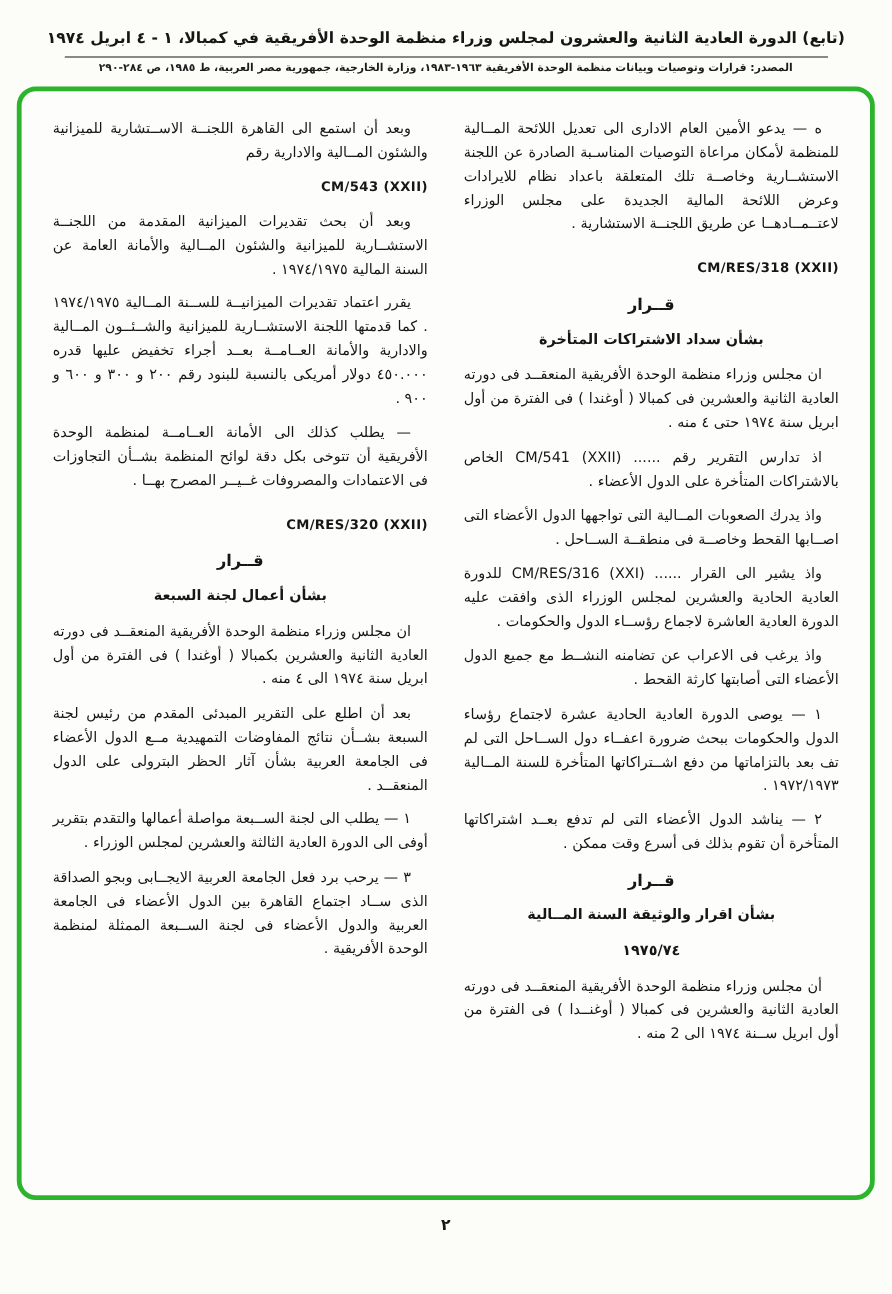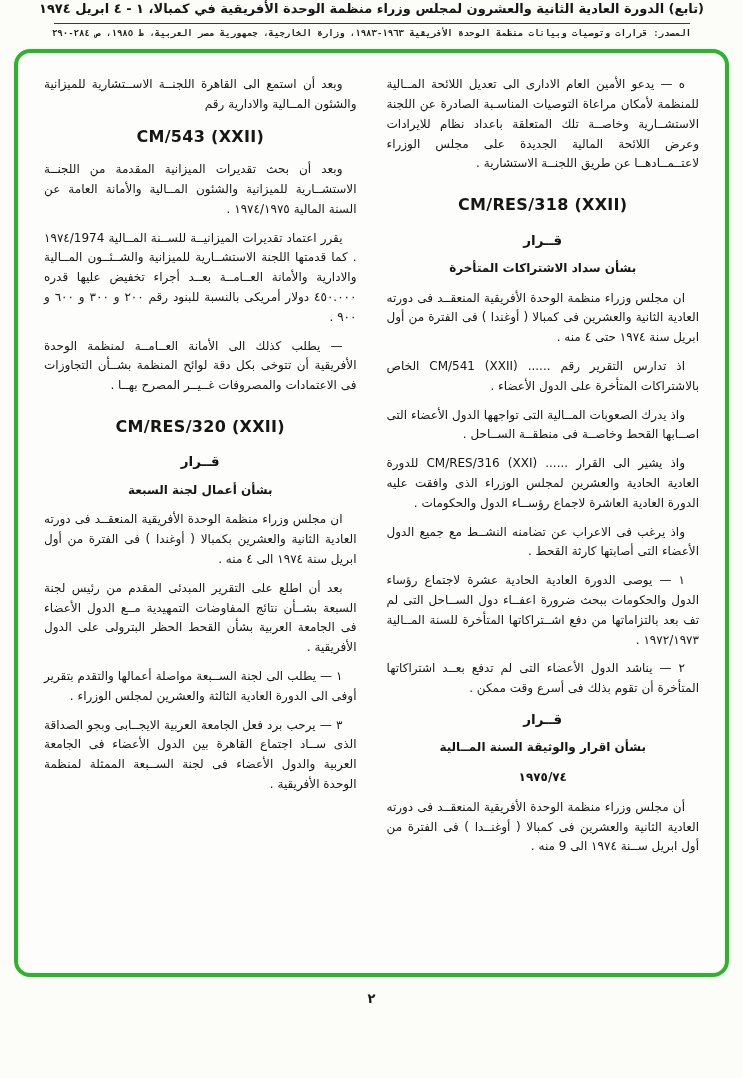--- a/index.html
+++ b/index.html
@@ -4,40 +4,40 @@
 <style>
   * { margin:0; padding:0; box-sizing:border-box; }
   html, body { width:743px; height:1078px; }
   body {
     background:#fcfcf9;
     color:#161616;
     font-family:"DejaVu Sans", sans-serif;
     direction:rtl;
     overflow:hidden;
   }
-  .header { text-align:center; }
+  .header { text-align:center; padding-top:24px; }
   .header-title { font-size:13px; font-weight:bold; line-height:1.4; }
   .header-rule { width:636px; margin:5px auto 4px; border-top:1px solid #3c3c3c; height:0; }
-  .header-source { font-size:9px; font-weight:bold; color:#1c1c1c;font-family:Liberation Mono, monospace; }
+  .header-source { font-size:9px; font-weight:bold; color:#1c1c1c; }
   .frame {
     margin:10px 14px 0;
     border:4px solid #2db42d;
     border-radius:16px;
     height:928px;
     padding:22px 26px;
     overflow:hidden;
     background:#fdfdfb;
   }
   .columns { display:flex; gap:30px; height:100%; }
   .col { flex:1; font-size:12px; line-height:1.65; }
   .blk { margin-bottom:9px; }
   .body { text-align:justify; text-indent:14px; }
   .ref {
-    direction:ltr; text-align:center;
-    font-weight:bold; font-size:16px;
+    direction:ltr; text-align:right;
+    font-weight:bold; font-size:11px;
     letter-spacing:0.3px;
     margin:18px 0 10px; text-indent:0;
   }
   .tight { margin-top:0; }
   .h1 { text-align:center; font-weight:bold; font-size:13.5px; letter-spacing:2px; margin:4px 0 8px; text-indent:0; }
   .h2 { text-align:center; font-weight:bold; font-size:12px; margin:0 0 10px; text-indent:0; }
   .pageno { text-align:center; font-size:13px; font-weight:bold; margin-top:14px; }
 </style>
 </head>
 <body>
@@ -58,32 +58,32 @@
         <div class="blk body">ان مجلس وزراء منظمة الوحدة الأفريقية المنعقــد فى دورته العادية الثانية والعشرين فى كمبالا ( أوغندا ) فى الفترة من أول ابريل سنة ١٩٧٤ حتى ٤ منه .</div>
         <div class="blk body">اذ تدارس التقرير رقم ...... ‎CM/541 (XXII)‎ الخاص بالاشتراكات المتأخرة على الدول الأعضاء .</div>
         <div class="blk body">واذ يدرك الصعوبات المــالية التى تواجهها الدول الأعضاء التى اصــابها القحط وخاصــة فى منطقــة الســاحل .</div>
         <div class="blk body">واذ يشير الى القرار ...... ‎CM/RES/316 (XXI)‎ للدورة العادية الحادية والعشرين لمجلس الوزراء الذى وافقت عليه الدورة العادية العاشرة لاجماع رؤســاء الدول والحكومات .</div>
         <div class="blk body">واذ يرغب فى الاعراب عن تضامنه النشــط مع جميع الدول الأعضاء التى أصابتها كارثة القحط .</div>
         <div class="blk body">١ — يوصى الدورة العادية الحادية عشرة لاجتماع رؤساء الدول والحكومات ببحث ضرورة اعفــاء دول الســاحل التى لم تف بعد بالتزاماتها من دفع اشــتراكاتها المتأخرة للسنة المــالية ١٩٧٢/١٩٧٣ .</div>
         <div class="blk body">٢ — يناشد الدول الأعضاء التى لم تدفع بعــد اشتراكاتها المتأخرة أن تقوم بذلك فى أسرع وقت ممكن .</div>
         <div class="blk h1">قــرار</div>
         <div class="blk h2">بشأن اقرار والوثيقة السنة المــالية</div>
         <div class="blk h2">١٩٧٥/٧٤</div>
-        <div class="blk body">أن مجلس وزراء منظمة الوحدة الأفريقية المنعقــد فى دورته العادية الثانية والعشرين فى كمبالا ( أوغنــدا ) فى الفترة من أول ابريل ســنة ١٩٧٤ الى 9 منه .</div>
+        <div class="blk body">أن مجلس وزراء منظمة الوحدة الأفريقية المنعقــد فى دورته العادية الثانية والعشرين فى كمبالا ( أوغنــدا ) فى الفترة من أول ابريل ســنة ١٩٧٤ الى 2 منه .</div>
       </div>
     <div class="col">
         <div class="blk body">وبعد أن استمع الى القاهرة اللجنــة الاســتشارية للميزانية والشئون المــالية والادارية رقم</div>
         <div class="blk ref tight">CM/543  (XXII)</div>
         <div class="blk body">وبعد أن بحث تقديرات الميزانية المقدمة من اللجنــة الاستشــارية للميزانية والشئون المــالية والأمانة العامة عن السنة المالية ١٩٧٤/١٩٧٥ .</div>
-        <div class="blk body">يقرر اعتماد تقديرات الميزانيــة للســنة المــالية ١٩٧٤/1974 . كما قدمتها اللجنة الاستشــارية للميزانية والشــئــون المــالية والادارية والأمانة العــامــة بعــد أجراء تخفيض عليها قدره ٤٥٠.٠٠٠ دولار أمريكى بالنسبة للبنود رقم ٢٠٠ و ٣٠٠ و ٦٠٠ و ٩٠٠ .</div>
+        <div class="blk body">يقرر اعتماد تقديرات الميزانيــة للســنة المــالية ١٩٧٤/١٩٧٥ . كما قدمتها اللجنة الاستشــارية للميزانية والشــئــون المــالية والادارية والأمانة العــامــة بعــد أجراء تخفيض عليها قدره ٤٥٠.٠٠٠ دولار أمريكى بالنسبة للبنود رقم ٢٠٠ و ٣٠٠ و ٦٠٠ و ٩٠٠ .</div>
         <div class="blk body">— يطلب كذلك الى الأمانة العــامــة لمنظمة الوحدة الأفريقية أن تتوخى بكل دقة لوائح المنظمة بشــأن التجاوزات فى الاعتمادات والمصروفات غــيــر المصرح بهــا .</div>
         <div class="blk ref">CM/RES/320  (XXII)</div>
         <div class="blk h1">قــرار</div>
         <div class="blk h2">بشأن أعمال لجنة السبعة</div>
         <div class="blk body">ان مجلس وزراء منظمة الوحدة الأفريقية المنعقــد فى دورته العادية الثانية والعشرين بكمبالا ( أوغندا ) فى الفترة من أول ابريل سنة ١٩٧٤ الى ٤ منه .</div>
-        <div class="blk body">بعد أن اطلع على التقرير المبدئى المقدم من رئيس لجنة السبعة بشــأن نتائج المفاوضات التمهيدية مــع الدول الأعضاء فى الجامعة العربية بشأن القحط الحظر البترولى على الدول الأفريقية .</div>
+        <div class="blk body">بعد أن اطلع على التقرير المبدئى المقدم من رئيس لجنة السبعة بشــأن نتائج المفاوضات التمهيدية مــع الدول الأعضاء فى الجامعة العربية بشأن آثار الحظر البترولى على الدول المنعقــد .</div>
         <div class="blk body">١ — يطلب الى لجنة الســبعة مواصلة أعمالها والتقدم بتقرير أوفى الى الدورة العادية الثالثة والعشرين لمجلس الوزراء .</div>
         <div class="blk body">٣ — يرحب برد فعل الجامعة العربية الايجــابى وبجو الصداقة الذى ســاد اجتماع القاهرة بين الدول الأعضاء فى الجامعة العربية والدول الأعضاء فى لجنة الســبعة الممثلة لمنظمة الوحدة الأفريقية .</div>
       </div>
   </div>
 </div>
 
 <div class="pageno">٢</div>
 
 </body></html>

